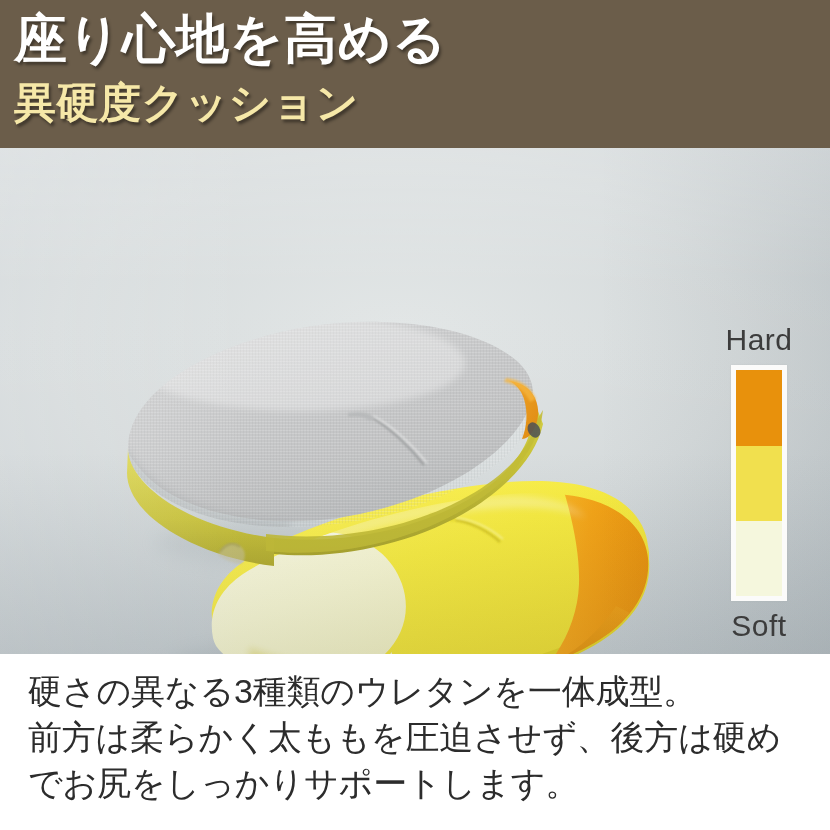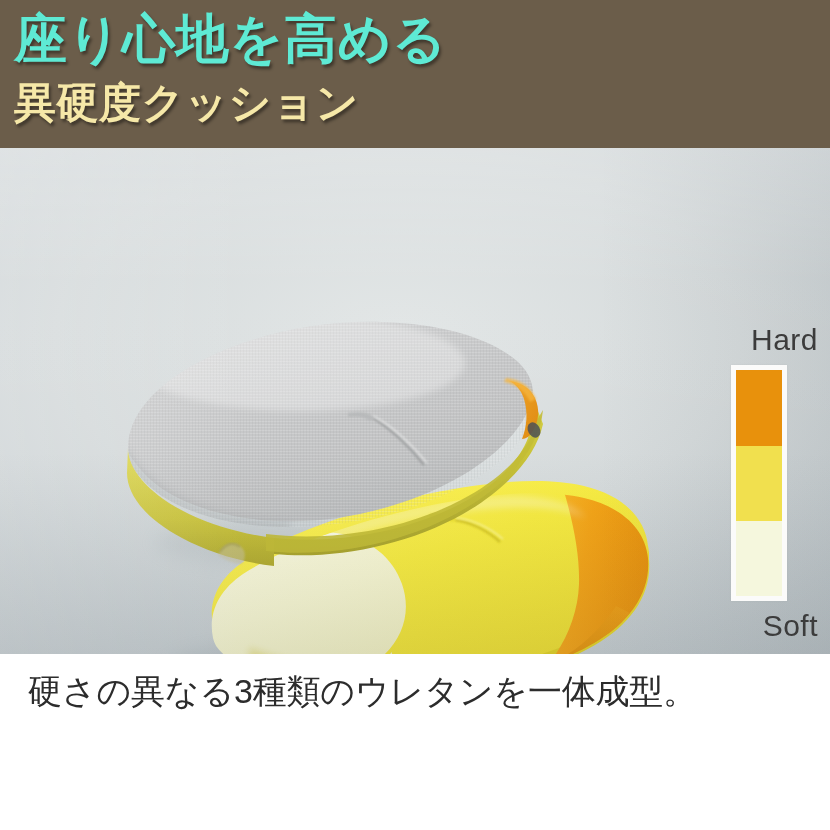--- a/index.html
+++ b/index.html
@@ -29,21 +29,21 @@
     position: absolute;
     left: 14px;
     white-space: nowrap;
     font-weight: bold;
     letter-spacing: 0.5px;
   }
   .header-line-1 {
     top: 8px;
     font-size: 53px;
     line-height: 62px;
-    color: #5eead4;
+    color: #ffffff;
     text-shadow: 2px 3px 3px rgba(0,0,0,0.40);
   }
   .header-line-2 {
     top: 70px;
     font-size: 42px;
     line-height: 66px;
     color: #f6e8a8;
     text-shadow: 2px 3px 3px rgba(0,0,0,0.42);
   }
 
@@ -82,21 +82,20 @@
     width: 118px;
     height: 300px;
     text-align: center;
   }
   .legend-label {
     font-size: 30px;
     line-height: 34px;
     color: #3c3c3c;
     letter-spacing: 0.5px;
     font-weight: normal;
-    text-align: right;
   }
   .legend-label-hard { margin-bottom: 8px; }
   .legend-label-soft { margin-top: 8px; }
   .legend-bar {
     width: 46px;
     height: 226px;
     margin: 0 auto;
     border: 5px solid #fbfbfa;
     box-sizing: content-box;
     display: flex;
@@ -389,15 +388,17 @@
         <div class="legend-seg legend-seg-hard"></div>
         <div class="legend-seg legend-seg-mid"></div>
         <div class="legend-seg legend-seg-soft"></div>
       </div>
       <div class="legend-label legend-label-soft">Soft</div>
     </div>
   </div>
 
   <div class="caption">
     <div class="caption-line">硬さの異なる3種類のウレタンを一体成型。</div>
+    <div class="caption-line">前方は柔らかく太ももを圧迫させず、後方は硬め</div>
+    <div class="caption-line">でお尻をしっかりサポートします。</div>
   </div>
 
 </div>
 
 </body></html>

